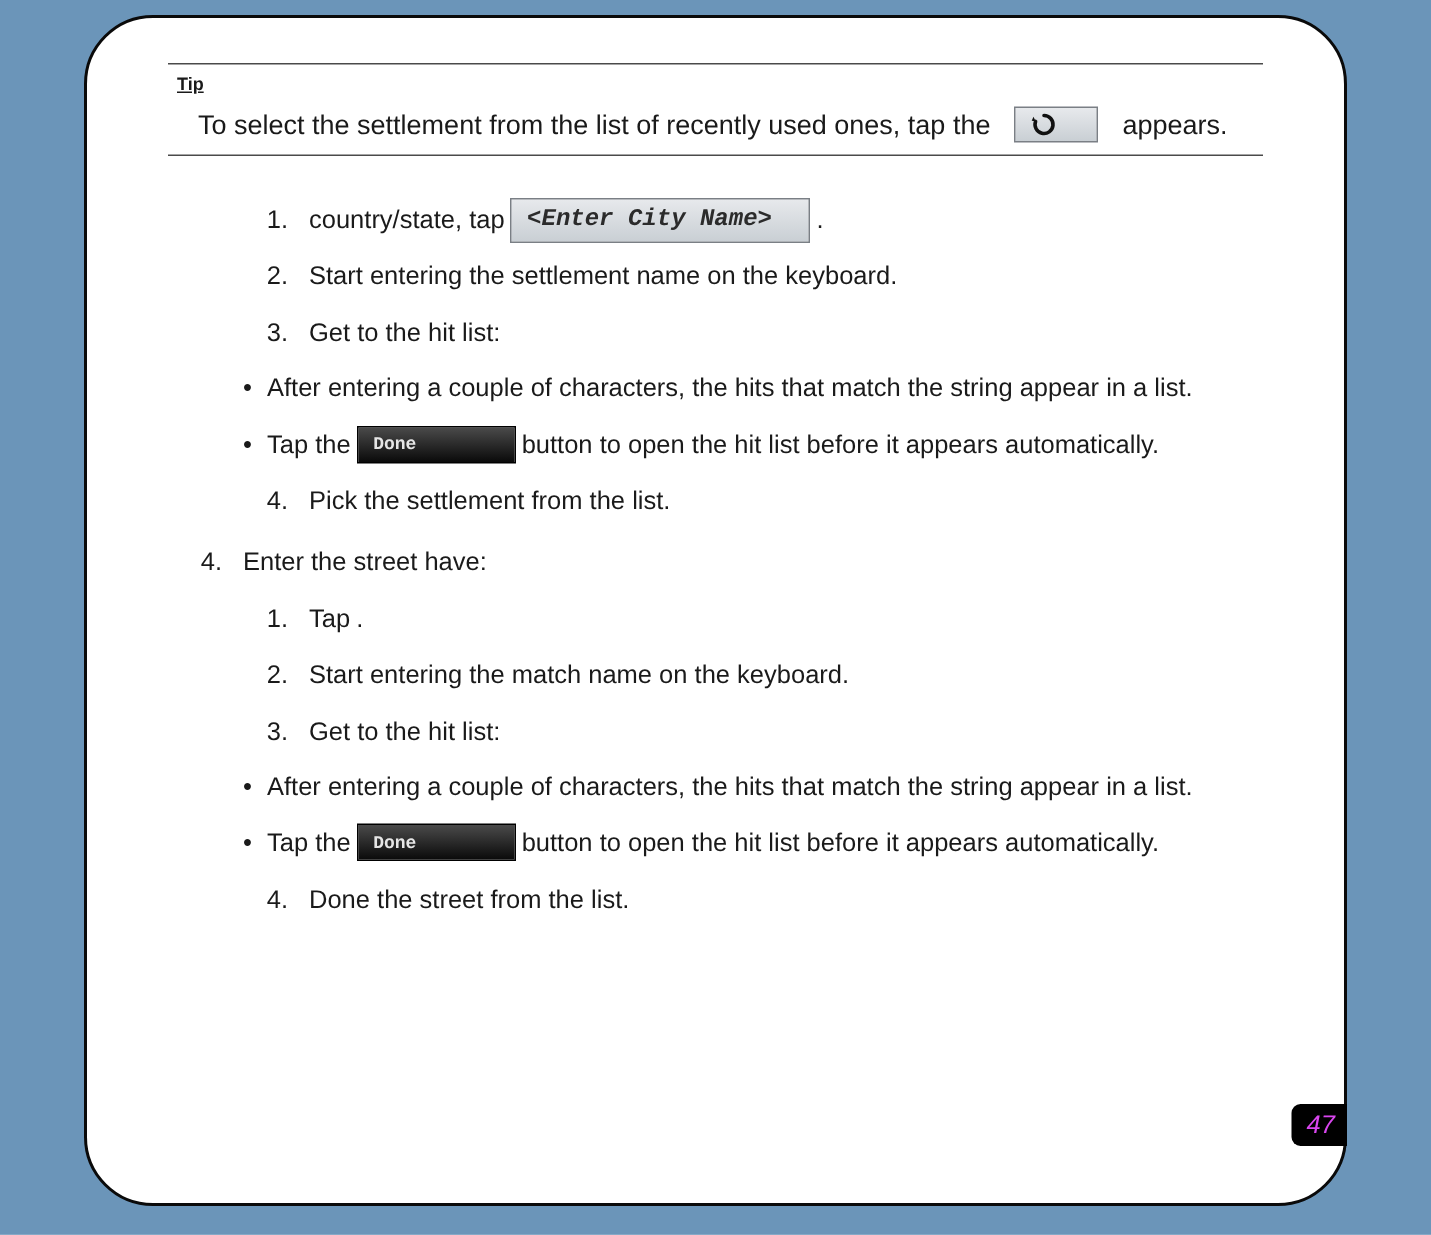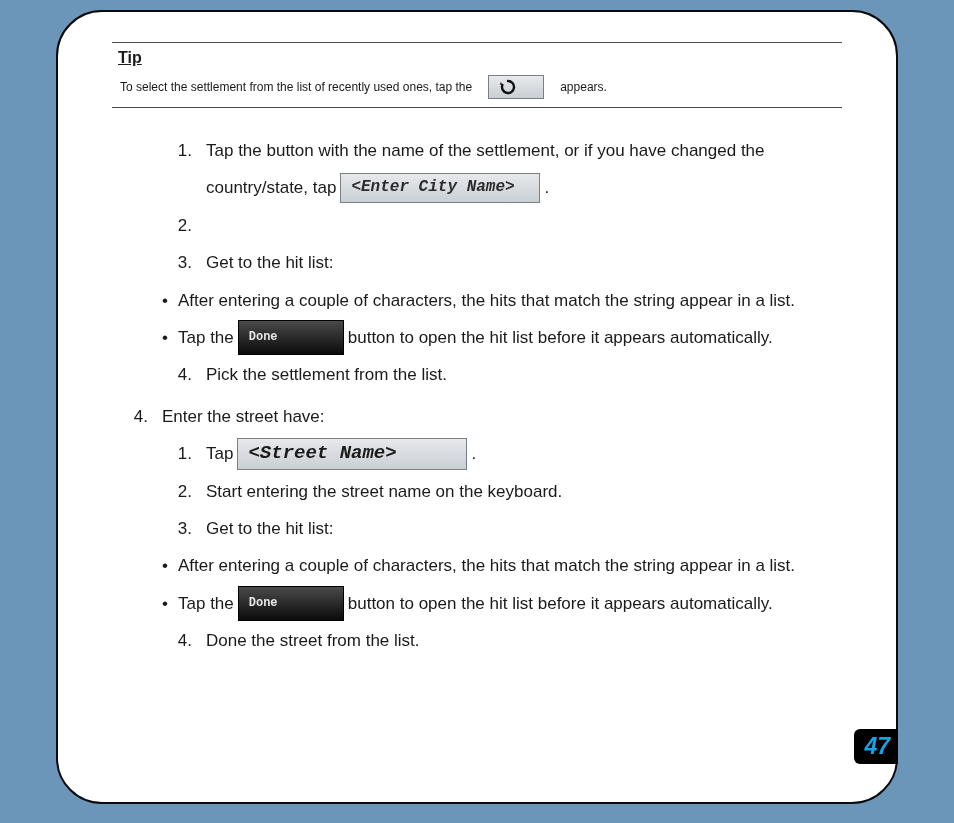--- a/index.html
+++ b/index.html
@@ -34,27 +34,27 @@
   .tip-box {
     border-top: 1px solid #4a4a4a;
     border-bottom: 1px solid #4a4a4a;
     padding: 6px 0 8px 0;
     margin-bottom: 24px;
     margin-left: 10px;
     margin-right: 10px;
   }
   .tip-title {
     font-weight: bold;
-    font-size: 16px;
+    font-size: 12px;
     margin: 0 0 8px 6px;
     text-decoration: underline;
   }
   .tip-body {
-    font-size: 12px;
-    margin-left: 8px;
+    font-size: 18px;
+    margin-left: 20px;
     display: flex;
     align-items: center;
     flex-wrap: wrap;
     gap: 16px;
     line-height: 22px;
   }
 
   
   .chip {
     display: inline-flex;
@@ -87,21 +87,21 @@
   }
 
   
   .chip-dark {
     background: linear-gradient(#4a4a4a, #0a0a0a);
     border: 1px solid #000;
     color: #e6e6e6;
     font-weight: bold;
     font-size: 12px;
     min-width: 106px;
-    height: 35px;
+    height: 25px;
   }
 
   
   .content {
     font-size: 17px;
     line-height: 2.2;
   }
   .row {
     display: flex;
     align-items: baseline;
@@ -127,24 +127,24 @@
     flex-wrap: wrap;
     gap: 4px;
   }
 
   
   .page-badge {
     position: absolute;
     right: -2px;
     bottom: 38px;
     background: #000;
-    color: #0ea5e9;
-    font-weight: bold;
+    color: #d946ef;
+    font-weight: normal;
     font-style: italic;
-    font-size: 23px;
+    font-size: 17px;
     padding: 4px 8px 4px 10px;
     border-top-left-radius: 6px;
     border-bottom-left-radius: 6px;
   }
 
   .spacer-sm { height: 4px; }
 </style>
 </head>
 <body>
 
@@ -165,33 +165,33 @@
       </div>
     </div>
 
     <div class="content">
 
       <div class="indent-inner">
 
         <div class="row">
           <span class="num">1.</span>
           <div>
-            <div>Tap the button with the name of the settlement, or if you have changed the</div>
             <div class="inline">
               <span>country/state, tap </span>
               <span class="chip chip-wide">
                 <span>&lt;Enter City Name&gt;</span>
               </span>
               <span>.</span>
             </div>
           </div>
         </div>
 
         <div class="row">
           <span class="num">2.</span>
+          <span>Start entering the settlement name on the keyboard.</span>
         </div>
 
         <div class="row">
           <span class="num">3.</span>
           <span>Get to the hit list:</span>
         </div>
       </div>
 
       <div class="bullets">
         <div class="brow">
@@ -224,30 +224,27 @@
           <span class="num">4.</span>
           <span>Enter the street have:</span>
         </div>
       </div>
 
       <div class="indent-inner">
         <div class="row">
           <span class="num">1.</span>
           <span class="inline">
             <span>Tap </span>
-            <span class="chip chip-xlwide">
-              <span>&lt;Street Name&gt;</span>
-            </span>
             <span>.</span>
           </span>
         </div>
 
         <div class="row">
           <span class="num">2.</span>
-          <span>Start entering the street name on the keyboard.</span>
+          <span>Start entering the match name on the keyboard.</span>
         </div>
 
         <div class="row">
           <span class="num">3.</span>
           <span>Get to the hit list:</span>
         </div>
       </div>
 
       <div class="bullets">
         <div class="brow">

